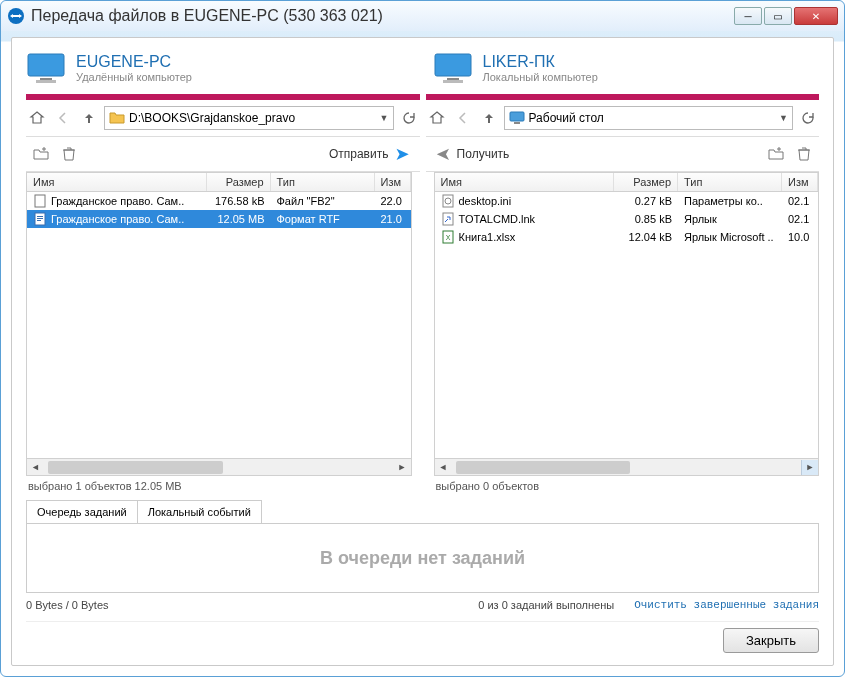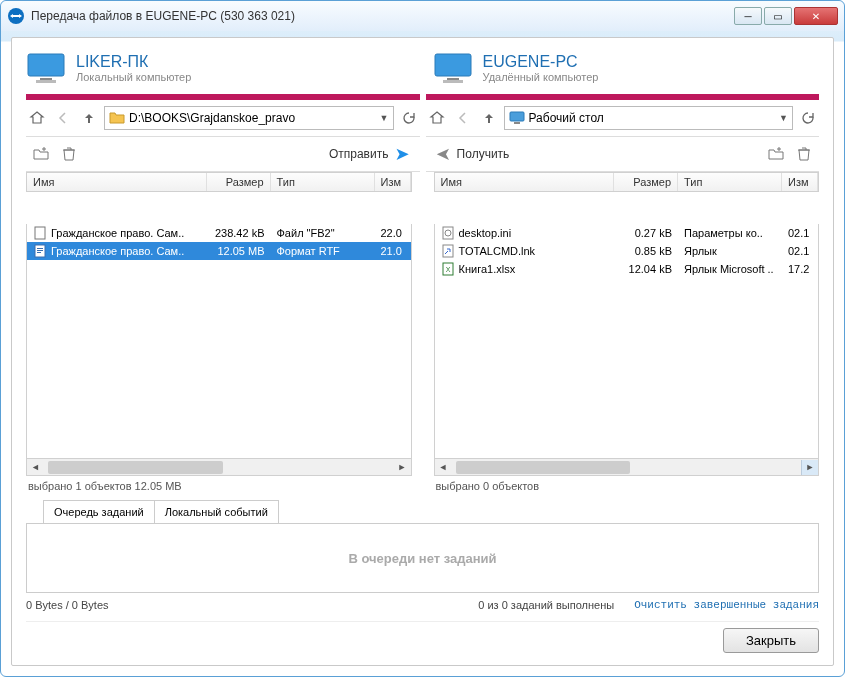--- a/index.html
+++ b/index.html
@@ -2,21 +2,21 @@
 <html><head>
 <meta charset="utf-8">
 <style>
 * { box-sizing: border-box; margin: 0; padding: 0; font-family: "Segoe UI", Tahoma, sans-serif; }
 body { background: #fff; width: 845px; height: 677px; overflow: hidden; }
 
 .window { width: 845px; height: 677px; border: 1px solid #5aa0d6; border-radius: 6px; background: linear-gradient(#eaf3fb, #d9ecfa 40px, #fff 41px); position: relative; }
 
 .titlebar { height: 30px; display: flex; align-items: center; padding: 0 6px; background: linear-gradient(#f8fcff, #e2eefb); border-radius: 6px 6px 0 0; }
 .titlebar .tv-icon { width: 18px; height: 18px; margin-right: 6px; }
-.titlebar .title { font-size: 12px; color: #333; flex: 1; }
+.titlebar .title { font-size: 16px; color: #333; flex: 1; }
 .winbtns { display: flex; gap: 0; }
 .winbtn { width: 28px; height: 18px; border: 1px solid #8aa; background: linear-gradient(#f5f9fc,#d9e7f3); border-radius: 2px; display: flex; align-items: center; justify-content: center; font-size: 10px; margin-left: 2px; }
 .winbtn.close { width: 44px; background: linear-gradient(#e57373,#c93b3b); border-color: #a33; color: #fff; }
 
 .inner { position: absolute; top: 36px; left: 10px; right: 10px; bottom: 10px; background: #fff; border: 1px solid #c9c9c9; border-radius: 2px; padding: 12px 14px; display: flex; flex-direction: column; }
 
 .peers { display: flex; gap: 20px; }
 .peer { flex: 1; display: flex; align-items: center; gap: 10px; padding: 2px 0 10px; }
 .peer .mon { width: 40px; height: 32px; }
 .peer .name { color: #1f6fb2; font-size: 16px; font-weight: 400; }
@@ -39,43 +39,43 @@
 
 .panes { display:flex; gap:22px; flex:1; min-height:0; }
 .pane { flex:1; display:flex; flex-direction:column; }
 .cols { display:flex; background:linear-gradient(#fdfdfd,#f1f1f1); border:1px solid #d0d0d0; font-size:11px; color:#333; height:20px; }
 .col { padding:3px 6px; border-right:1px solid #e0e0e0; overflow:hidden; white-space:nowrap; }
 .col.name { flex:1; }
 .col.size { width:64px; text-align:right; }
 .col.type { width:104px; }
 .col.date { width:36px; }
 
-.flist { border:1px solid #d0d0d0; border-top:none; flex:1; background:#fff; overflow:hidden; font-size:11px; position:relative;margin-top:32px; }
+.flist { border:1px solid #d0d0d0; border-top:none; flex:1; background:#fff; overflow:hidden; font-size:11px; position:relative; }
 .frow { display:flex; padding:2px 0; height:18px; align-items:center; }
 .frow.sel { background:#2f89db; color:#fff; }
 .frow .c { padding:0 6px; overflow:hidden; white-space:nowrap; text-overflow:ellipsis; }
 .frow .c.name { flex:1; display:flex; align-items:center; gap:4px; }
 .frow .c.size { width:64px; text-align:right; }
 .frow .c.type { width:104px; }
 .frow .c.date { width:36px; }
 .ficon { width:14px; height:14px; flex-shrink:0; }
 
 .hscroll { height:17px; border:1px solid #d0d0d0; border-top:none; background:#f0f0f0; display:flex; align-items:center; }
 .hscroll .track { flex:1; position:relative; height:15px; }
 .hscroll .thumb { position:absolute; left:4px; width:50%; top:1px; bottom:1px; background:#cdcdcd; border-radius:2px; }
 .hscroll .arr { width:17px; height:15px; display:flex; align-items:center; justify-content:center; font-size:9px; color:#555; }
 .hscroll .arr.right { background:#d9e9f7; border-left:1px solid #bcd; }
 
 .status { font-size:11px; color:#555; padding:4px 2px 8px; }
 
 .tabs { display:flex; font-size:11px; }
 .tab { border:1px solid #ccc; padding:5px 10px; background:#fff; }
-.tab.active { border-bottom-color:#fff;margin-left:17px; }
+.tab.active { border-bottom-color:#fff; }
 .tab + .tab { border-left:none; }
-.queue { border:1px solid #ccc; margin-top:-1px; height:70px; display:flex; align-items:center; justify-content:center; color:#aaa; font-size:13px; font-weight:600; }
+.queue { border:1px solid #ccc; margin-top:-1px; height:70px; display:flex; align-items:center; justify-content:center; color:#aaa; font-size:18px; font-weight:600; }
 
 .bottombar { display:flex; align-items:center; padding:6px 0 10px; font-size:11px; color:#444; }
 .bottombar .link { color:#1f6fb2; cursor:pointer;font-family:Liberation Mono, monospace; }
 .bottombar .gap { flex:1; }
 
 .closebar { display:flex; justify-content:flex-end; padding-top:6px; border-top:1px solid #eee; }
 .closebtn { padding:4px 22px; font-size:13px; background:linear-gradient(#f6f6f6,#e3e3e3); border:1px solid #9a9a9a; border-radius:3px; }
 
 svg { display:block; }
 </style>
@@ -98,33 +98,33 @@
 
   <div class="inner">
     <div class="peers">
       <div class="peer">
         <svg class="mon" viewBox="0 0 40 32">
             <rect x="2" y="2" width="36" height="22" rx="2" fill="#3b9ae0" stroke="#2a7ab8"></rect>
             <rect x="14" y="26" width="12" height="2" fill="#888"></rect>
             <rect x="10" y="28" width="20" height="3" fill="#bbb"></rect>
           </svg>
         <div>
-          <div class="name">LIKER-ПК</div>
-          <div class="sub">Локальный компьютер</div>
+          <div class="name">EUGENE-PC</div>
+          <div class="sub">Удалённый компьютер</div>
         </div>
       </div>
       <div class="peer">
         <svg class="mon" viewBox="0 0 40 32">
             <rect x="2" y="2" width="36" height="22" rx="2" fill="#3b9ae0" stroke="#2a7ab8"></rect>
             <rect x="14" y="26" width="12" height="2" fill="#888"></rect>
             <rect x="10" y="28" width="20" height="3" fill="#bbb"></rect>
           </svg>
         <div>
-          <div class="name">EUGENE-PC</div>
-          <div class="sub">Удалённый компьютер</div>
+          <div class="name">LIKER-ПК</div>
+          <div class="sub">Локальный компьютер</div>
         </div>
       </div>
     </div>
 
     <div class="navrow">
       <div class="nav">
         <div class="ibtn">
             <svg width="16" height="16" viewBox="0 0 16 16">
               <path d="M8 2l6 5h-2v6H4V7H2z" fill="none" stroke="#666" stroke-width="1.2"></path>
             </svg>
@@ -236,21 +236,21 @@
         <div class="flist" id="local-list">
             <div class="frow">
               <div class="c name">
                 <span class="ficon">
                   <svg width="14" height="14" viewBox="0 0 14 14">
                     <rect x="2" y="1" width="10" height="12" fill="#fff" stroke="#777"></rect>
                   </svg>
                 </span>
                 <span>Гражданское право. Сам..</span>
               </div>
-              <div class="c size">238.42 kB</div>
+              <div class="c size">176.58 kB</div>
               <div class="c type">Файл "FB2"</div>
               <div class="c date">22.0</div>
             </div>
             <div class="frow sel">
               <div class="c name">
                 <span class="ficon">
                   <svg width="14" height="14" viewBox="0 0 14 14">
                     <rect x="2" y="1" width="10" height="12" fill="#fff" stroke="#3a6fb0"></rect>
                     <rect x="4" y="4" width="6" height="1" fill="#3a6fb0"></rect>
                     <rect x="4" y="6" width="6" height="1" fill="#3a6fb0"></rect>
@@ -315,21 +315,21 @@
                 <span class="ficon">
                   <svg width="14" height="14" viewBox="0 0 14 14">
                     <rect x="2" y="1" width="10" height="12" fill="#fff" stroke="#2e7d32"></rect>
                     <text x="7" y="10" font-size="7" text-anchor="middle" fill="#2e7d32">X</text>
                   </svg>
                 </span>
                 <span>Книга1.xlsx</span>
               </div>
               <div class="c size">12.04 kB</div>
               <div class="c type">Ярлык Microsoft ..</div>
-              <div class="c date">17.2</div>
+              <div class="c date">10.0</div>
             </div>
           </div>
         <div class="hscroll">
           <div class="arr">◄</div>
           <div class="track">
               <div class="thumb"></div>
             </div>
           <div class="arr right">►</div>
         </div>
         <div class="status">выбрано 0 объектов</div>

